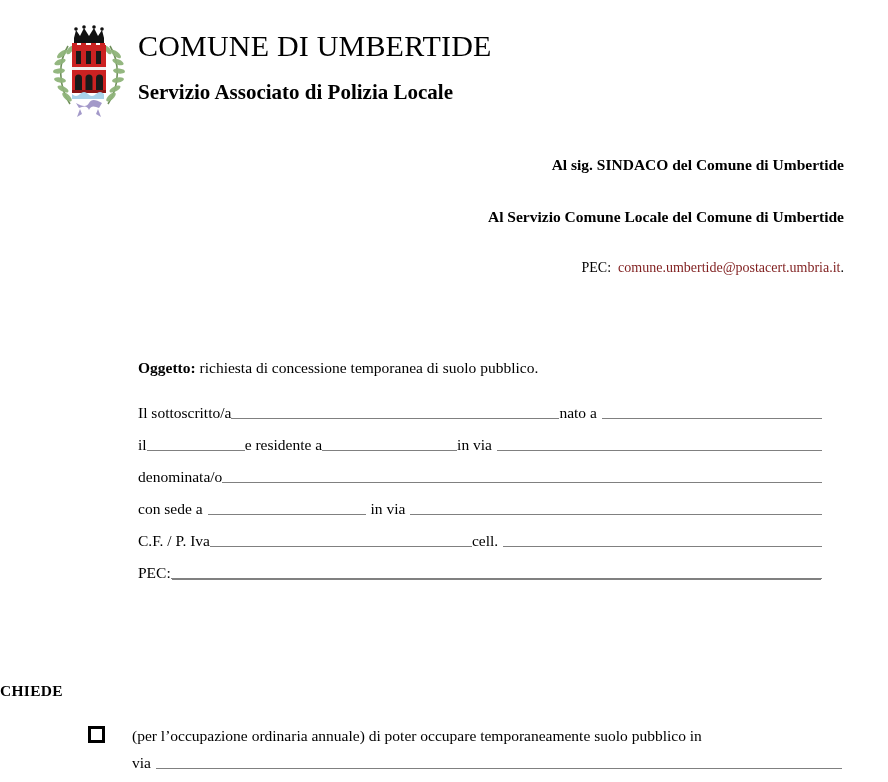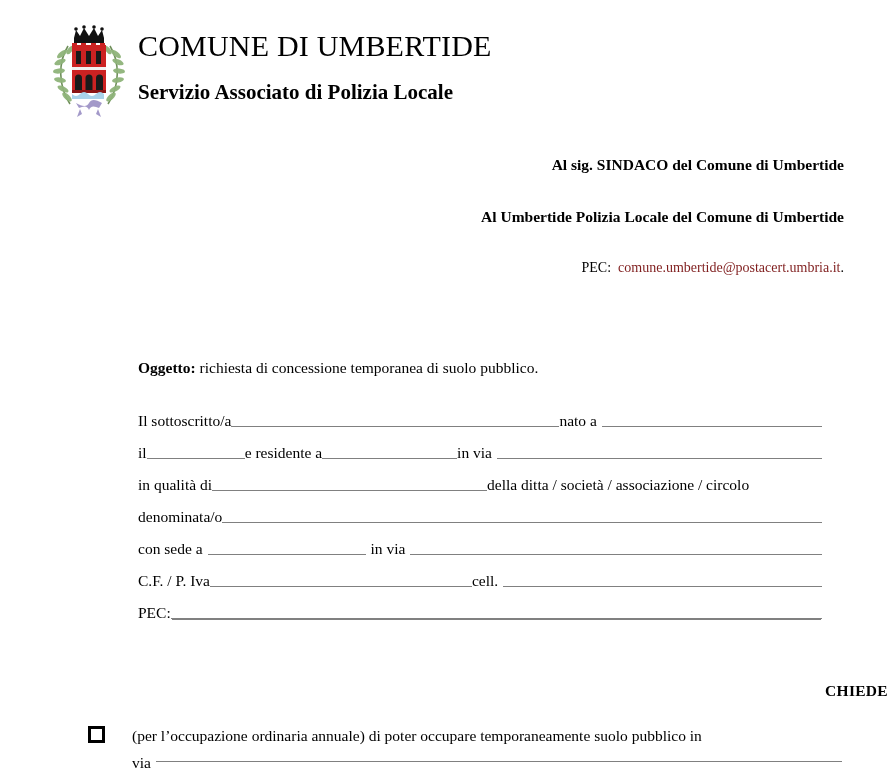--- a/index.html
+++ b/index.html
@@ -79,21 +79,21 @@
   
   .doc-body {
     position: absolute;
     left: 138px;
     top: 358px;
     width: 684px;
   }
   .oggetto {
     font-size: 15.5px;
     line-height: 20px;
-    margin-bottom: 32px;
+    margin-bottom: 24px;
     white-space: nowrap;
   }
   .oggetto b { font-weight: bold; }
 
   .form-line {
     font-size: 15.5px;
     line-height: 21px;
     margin-bottom: 11px;
     white-space: nowrap;
     display: flex;
@@ -127,21 +127,21 @@
     vertical-align: super;
     font-weight: bold;
   }
 
   
   .chiede {
     position: absolute;
     left: 0;
     top: 682px;
     width: 888px;
-    text-align: right;
+    text-align: left;
     font-size: 15.5px;
     font-weight: bold;
     letter-spacing: 0.3px;
   }
 
   
   .option {
     position: absolute;
     left: 88px;
     top: 722px;
@@ -160,21 +160,21 @@
   .option-text {
     margin-left: 44px;
     font-size: 15.5px;
     line-height: 27px;
   }
   .option-l2 {
     margin-left: 44px;
     font-size: 15.5px;
     line-height: 27px;
     display: flex;
-    align-items: flex-start;
+    align-items: center;
     width: 710px;
   }
 </style>
 </head>
 <body>
 
 <div class="header">
 
   <div class="emblem">
     <svg width="74" height="96" viewBox="0 0 74 96" xmlns="http://www.w3.org/2000/svg">
@@ -247,21 +247,21 @@
   </div>
 
   <div class="header-text">
     <div class="title-main">COMUNE DI UMBERTIDE</div>
     <div class="title-sub">Servizio Associato di Polizia Locale</div>
   </div>
 </div>
 
 <div class="recipients">
   <div class="rec-line">Al sig. SINDACO del Comune di Umbertide</div>
-  <div class="rec-line">Al Umbertide Polizia Locale del Comune di Umbertide</div>
+  <div class="rec-line">Al Servizio Comune Locale del Comune di Umbertide</div>
   <div class="pec-line">
     <span class="pec-label">PEC:</span>
     <span>&nbsp;</span><a class="pec-mail" href="#" style="text-decoration:none">comune.umbertide@postacert.umbria.it</a><span class="pec-dot">.</span>
   </div>
 </div>
 
 <div class="doc-body">
 
   <div class="oggetto">
     <b>Oggetto:</b><span>&nbsp;</span><span>richiesta di concessione temporanea di suolo pubblico.</span>
@@ -278,25 +278,20 @@
   <div class="form-line">
     <span class="txt">il</span>
     <span class="rule" style="width:98px"></span>
     <span class="txt">e residente a</span>
     <span class="rule" style="width:135px"></span>
     <span class="txt">in via</span>
     <span class="sp"></span>
     <span class="rule grow"></span>
   </div>
 
-  <div class="form-line">
-    <span class="txt">in qualità di</span>
-    <span class="rule" style="width:275px"></span>
-    <span class="txt">della ditta / società / associazione / circolo</span>
-  </div>
 
   <div class="form-line">
     <span class="txt">denominata/o</span>
     <span class="rule grow"></span>
   </div>
 
   <div class="form-line">
     <span class="txt">con sede a</span>
     <span class="sp"></span>
     <span class="rule" style="width:158px"></span>

